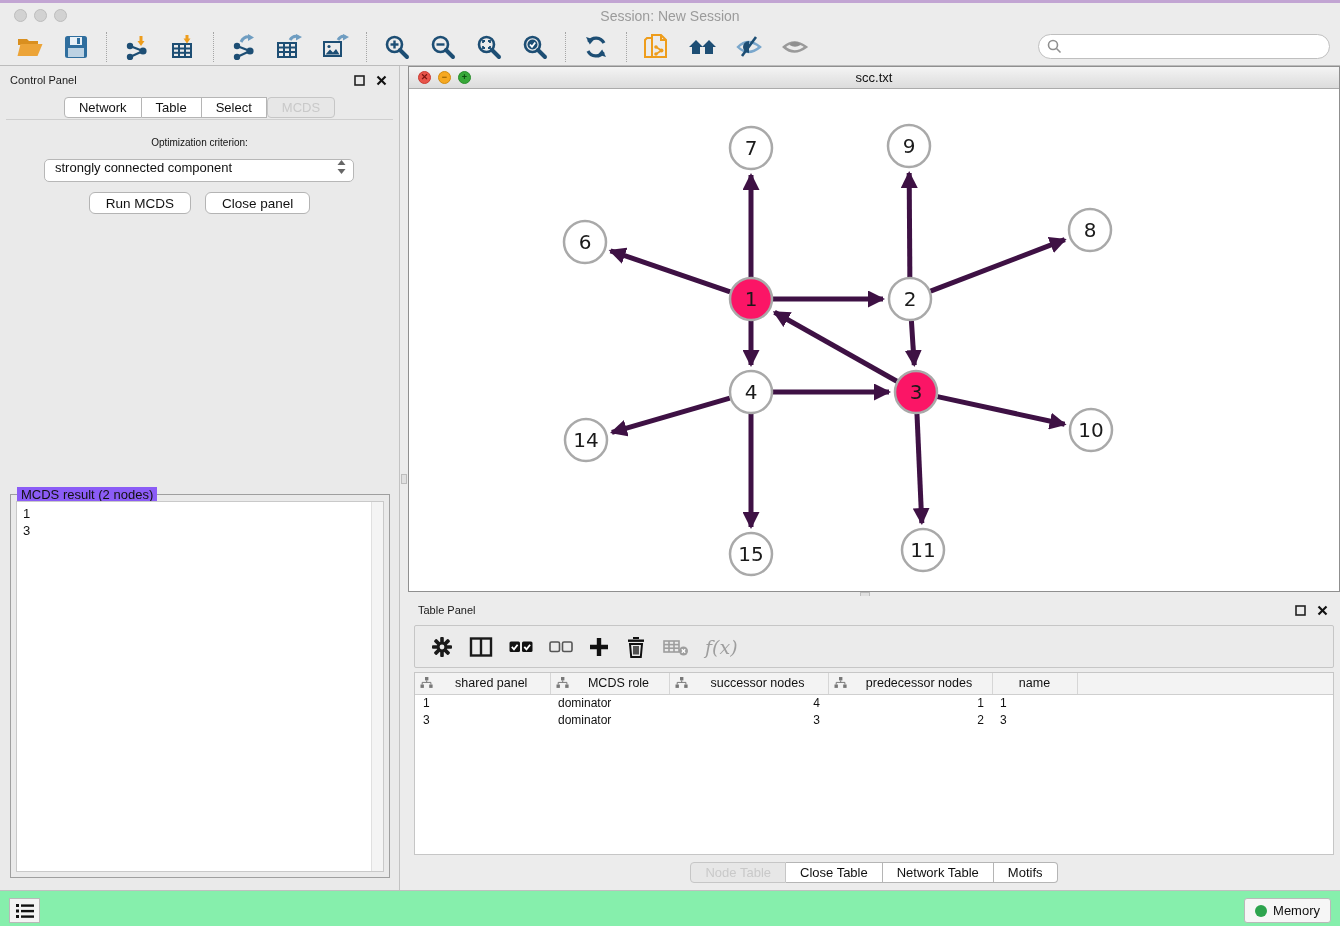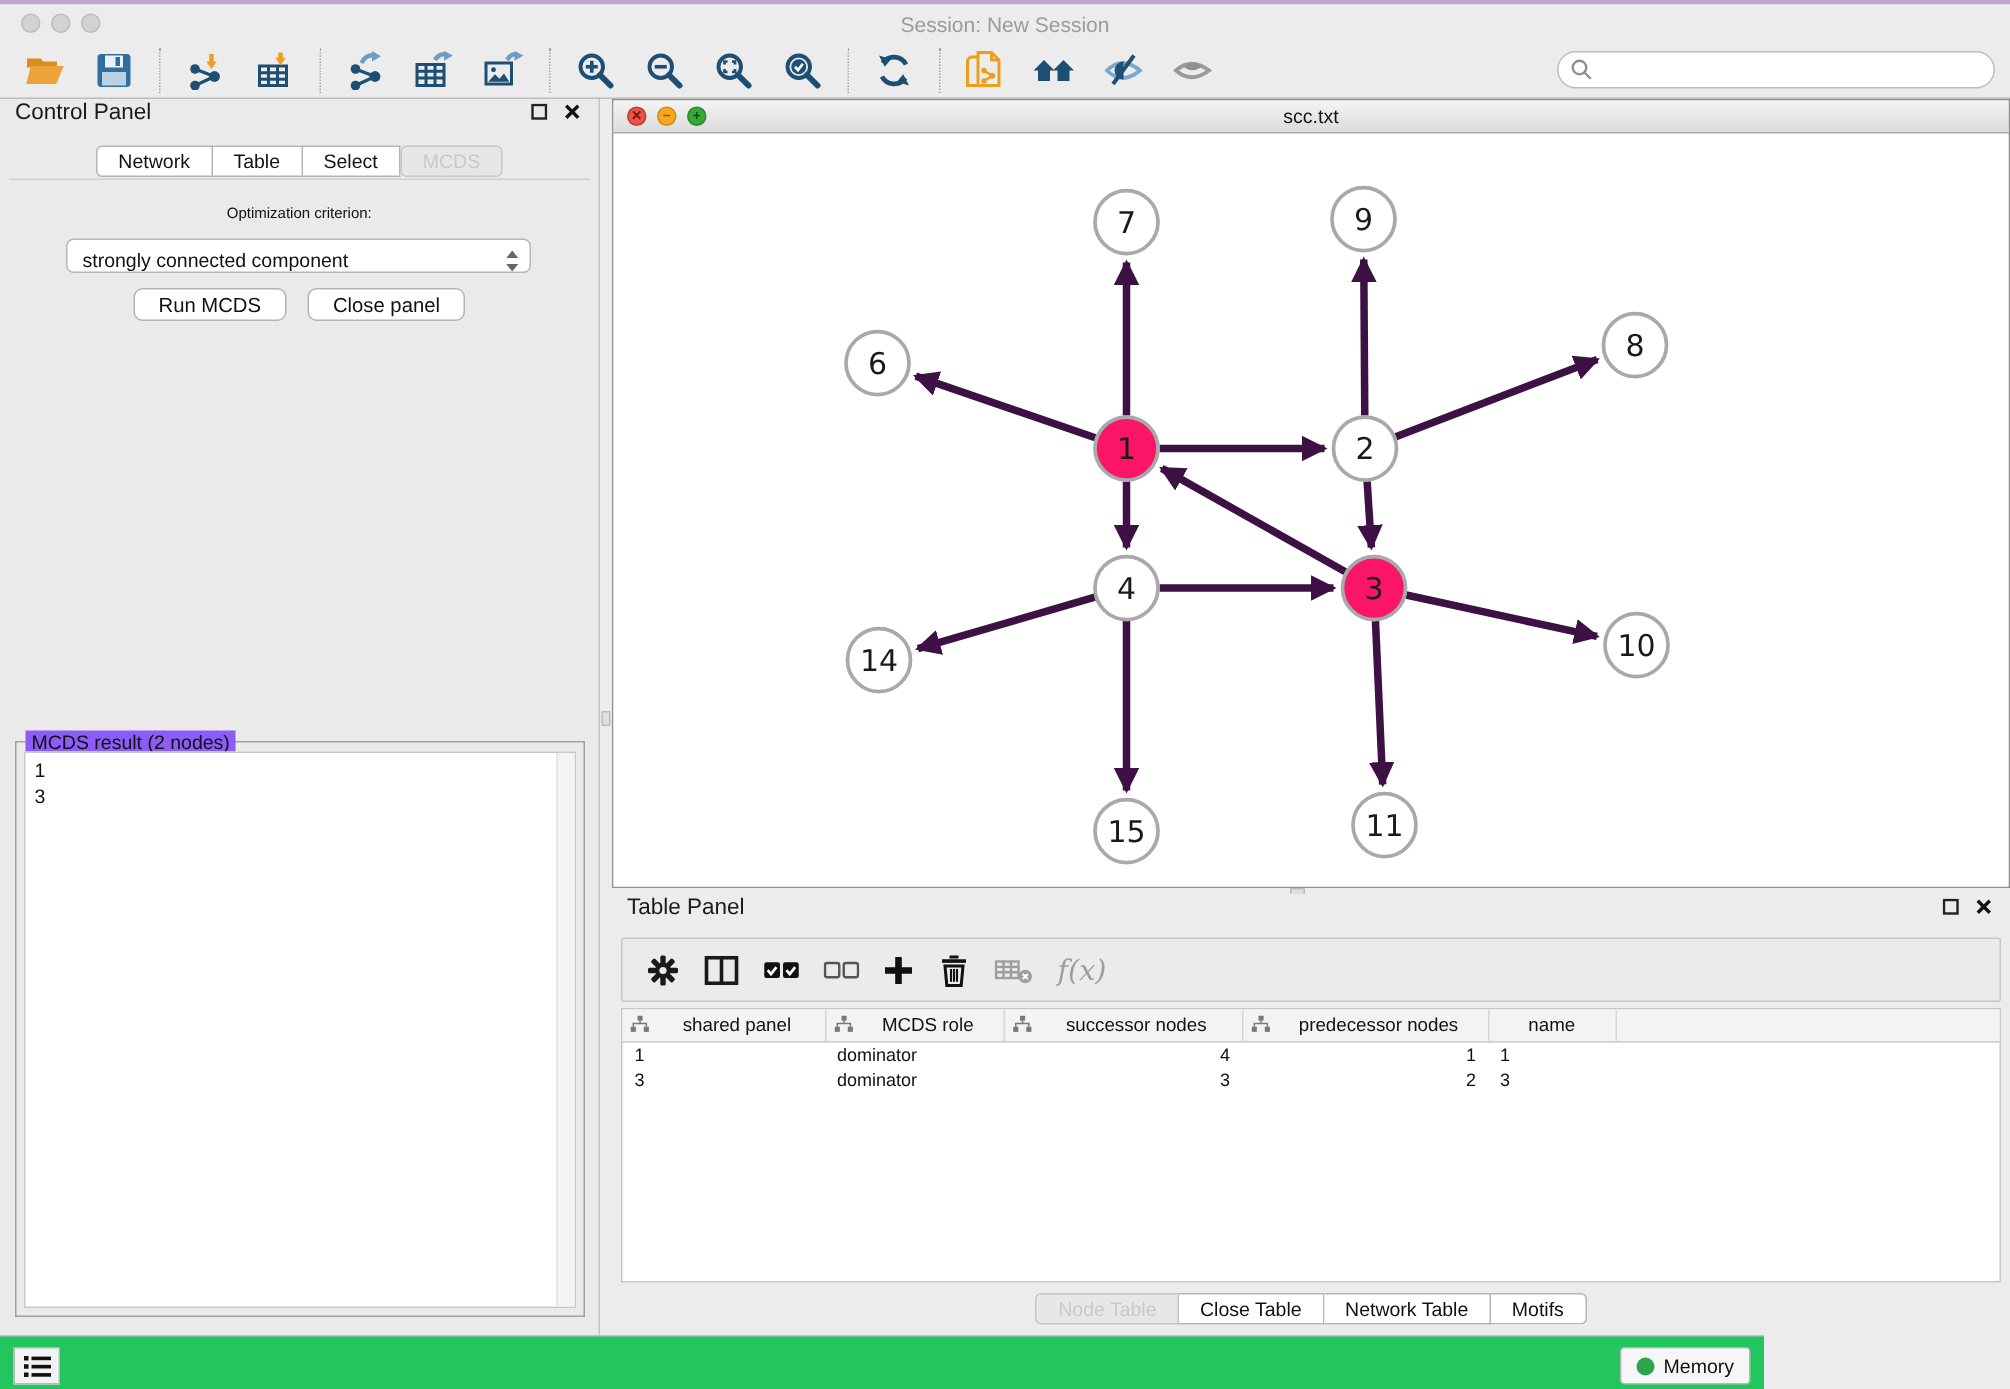--- a/index.html
+++ b/index.html
@@ -17,31 +17,31 @@
   .toolbar { position:absolute; top:28px; left:0; width:1340px; height:38px; background:#ececec; border-bottom:1px solid #bcbcbc; display:flex; align-items:center; }
   .tb-group { display:flex; align-items:center; gap:14px; padding:0 14px; }
   .tb-sep { width:1px; height:30px; border-left:1px dotted #a6a6a6; }
   .tb-btn { width:32px; height:32px; display:flex; align-items:center; justify-content:center; cursor:default; }
   .search-wrap { position:absolute; right:10px; top:6px; }
   .search-field { width:292px; height:25px; border:1px solid #bfbfbf; border-radius:13px; background:#fff; display:flex; align-items:center; padding-left:8px; }
   .search-field input { border:none; outline:none; width:250px; font-size:13px; background:transparent; }
 
   
   .control-panel { position:absolute; top:66px; left:0; width:400px; height:824px; background:#eaeaea; border-right:1px solid #c3c3c3; }
-  .panel-head { height:28px; display:flex; padding:0 10px; font-size:15px; color:#1a1a1a; }
+  .panel-head { height:28px; display:flex; align-items:center; padding:0 10px; font-size:11px; color:#1a1a1a; }
   .panel-head .spacer { flex:1; }
   .mini-ic { width:16px; height:16px; display:flex; align-items:center; justify-content:center; margin-left:6px; }
   .cp-tabs { display:flex; justify-content:center; margin-top:3px; }
   .tab { height:21px; padding:0 14px; font-size:13px; color:#111; background:#fff; border:1px solid #b5b5b5; border-left:none; display:flex; align-items:center; }
   .tab:first-child { border-left:1px solid #b5b5b5; border-radius:4px 0 0 4px; }
   .tab.last { border-radius:0 4px 4px 0; }
   .tab.active { background:#e7e7e7; color:#c9c9c9; border-radius:4px; border:1px solid #c6c6c6; }
   .cp-body { position:absolute; top:53px; left:6px; right:6px; bottom:8px; border-top:1px solid #cfcfcf; }
   .opt-label { margin-top:17px; text-align:center; font-size:10px; color:#111; }
-  .opt-select { position:absolute; top:39px; left:38px; width:310px; height:23px; background:#fff; border:1px solid #b7b7b7; border-radius:5px; display:flex; align-items:flex-end; font-size:13px; padding-left:10px; color:#111; }
+  .opt-select { position:absolute; top:39px; left:38px; width:310px; height:23px; background:#fff; border:1px solid #b7b7b7; border-radius:5px; display:flex; align-items:flex-start; font-size:13px; padding-left:10px; color:#111; }
   .opt-select .chev { position:absolute; right:7px; }
   .cp-buttons { position:absolute; top:72px; left:0; right:0; display:flex; justify-content:center; gap:14px; }
   .btn { height:22px; background:#fff; border:1px solid #b4b4b4; border-radius:6px; font-size:13.5px; color:#111; padding:0 16px; display:flex; align-items:center; }
   .result-group { position:absolute; top:374px; left:4px; width:380px; height:384px; border:1px solid #9f9f9f; }
   .result-legend { position:absolute; top:-8px; left:6px; background:#8b5cf6; padding:0 4px; font-size:13px; color:#111; }
   .result-area { position:absolute; top:6px; left:5px; right:5px; bottom:5px; background:#fff; border:1px solid #c9c9c9; font-size:13px; color:#111; padding:3px 0 0 6px; line-height:17px; }
   .result-scroll { position:absolute; top:0; right:0; width:12px; height:100%; background:#f4f4f4; border-left:1px solid #e0e0e0; }
 
   
   .vsplit { position:absolute; top:66px; left:400px; width:8px; height:824px; background:#ececec; }
@@ -67,21 +67,21 @@
   .tp-table { position:absolute; top:76px; left:6px; width:920px; height:183px; background:#fff; border:1px solid #c6c6c6; }
   table.node-table { border-collapse:collapse; width:100%; font-size:12px; color:#111; table-layout:fixed; }
   table.node-table th { background:#f3f3f3; border-bottom:1px solid #cfcfcf; border-right:1px solid #d6d6d6; height:21px; font-weight:normal; padding:0; }
   table.node-table th .th-inner { display:flex; align-items:center; }
   table.node-table th .th-label { flex:1; text-align:center; font-size:12.5px; }
   table.node-table td { height:17px; padding:0 8px; }
   td.ra { text-align:right; }
   .tp-tabs { position:absolute; top:266px; left:0; width:932px; display:flex; justify-content:center; }
 
   
-  .statusbar { position:absolute; top:890px; left:0; width:1176px; height:36px; background:#22c55e; border-top:1px solid #c0c0c0; }
+  .statusbar { position:absolute; top:890px; left:0; width:1340px; height:36px; background:#86efac; border-top:1px solid #c0c0c0; }
   .list-btn { position:absolute; top:7px; left:9px; width:31px; height:25px; background:#f3f3f3; border:1px solid #b9b9b9; display:flex; align-items:center; justify-content:center; }
   .memory-btn { position:absolute; top:7px; right:9px; height:25px; background:#f6f6f6; border:1px solid #b9b9b9; border-radius:3px; display:flex; align-items:center; gap:6px; padding:0 10px; font-size:13px; color:#111; }
   .mem-dot { width:12px; height:12px; border-radius:50%; background:#2da44e; }
 
   svg { display:block; }
 </style>
 </head>
 <body>
 
 <div class="root">

